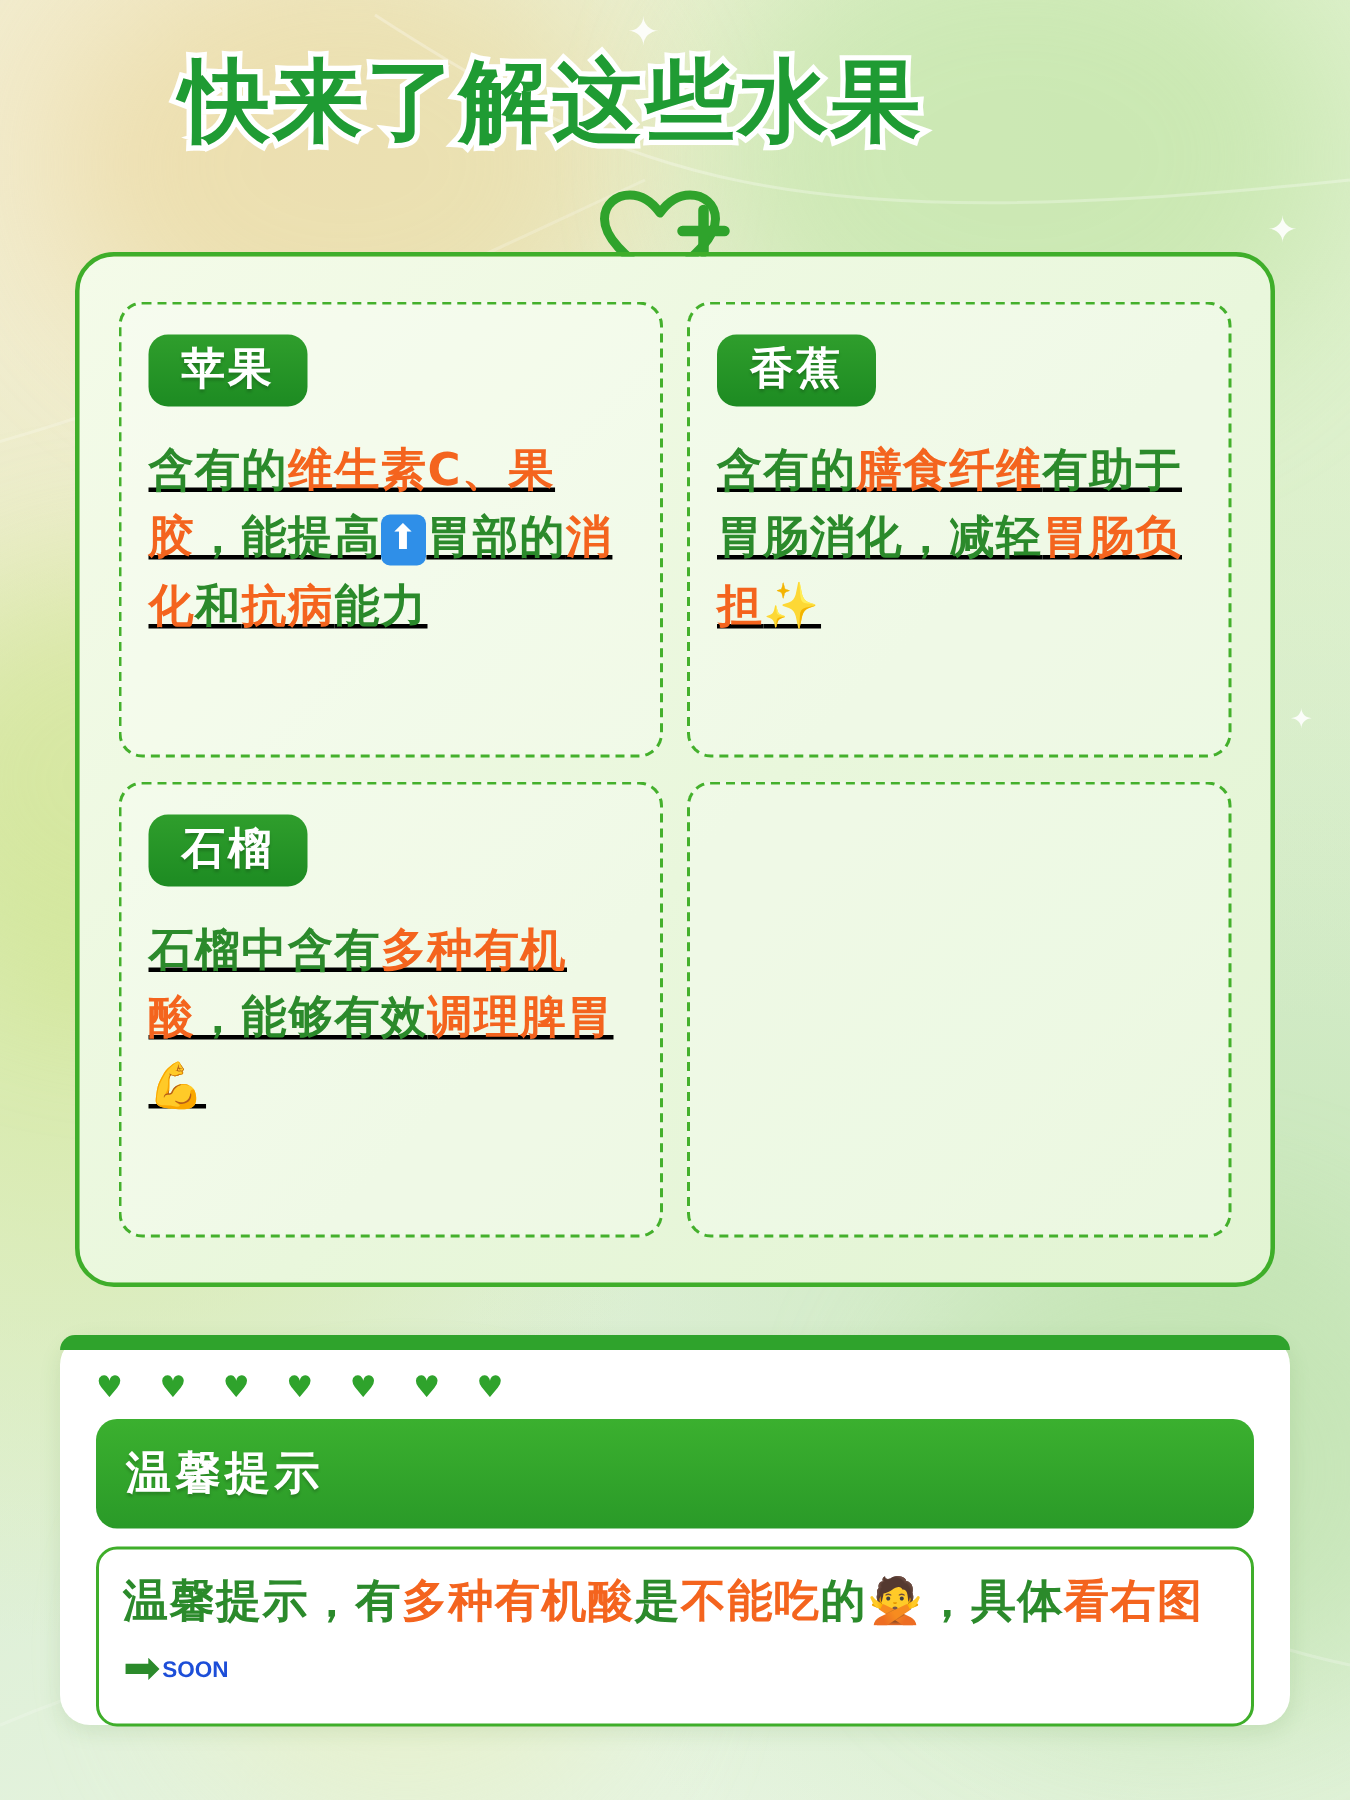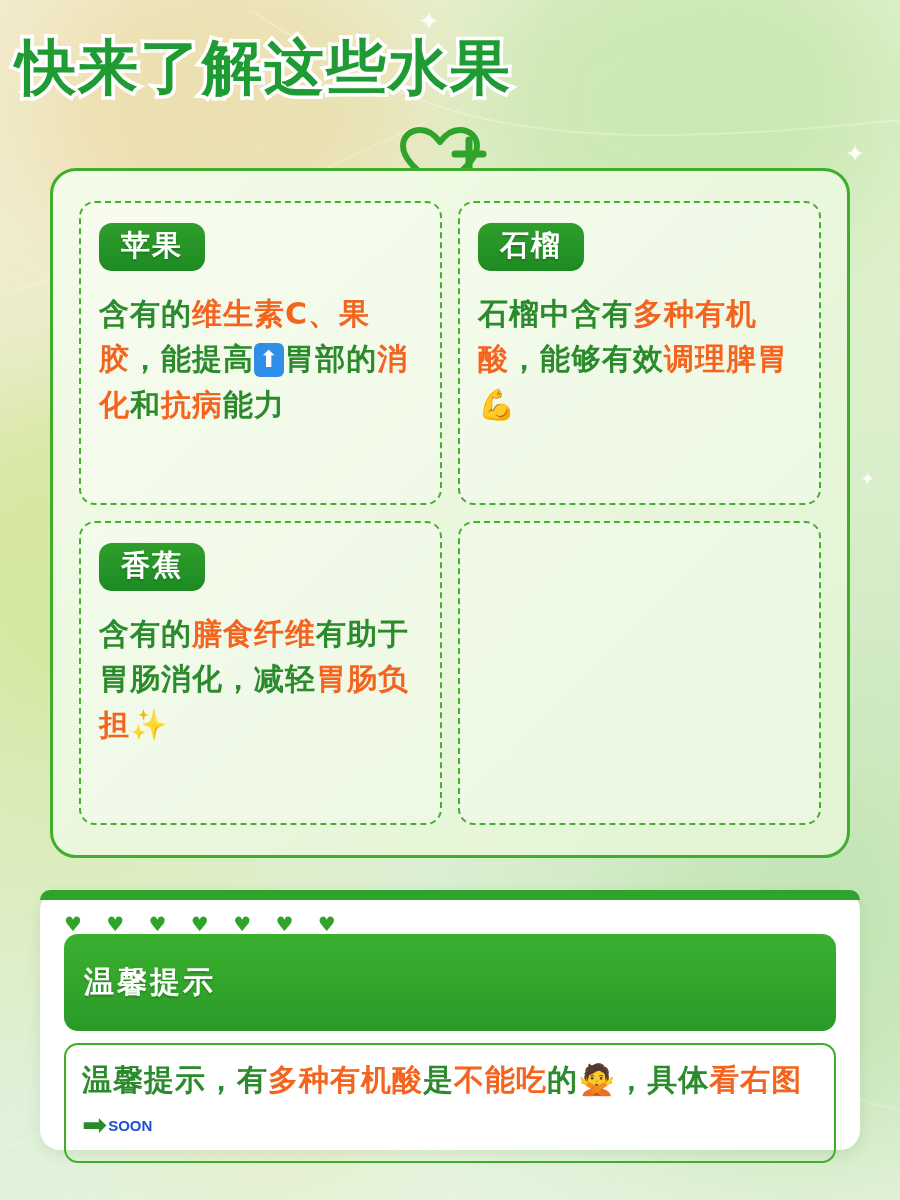--- a/index.html
+++ b/index.html
@@ -53,23 +53,23 @@
     position: absolute;
     color: #fff;
     opacity: .9;
     pointer-events: none;
     line-height: 1;
   }
   
   .title-wrap {
     position: absolute;
     top: 28px;
-    left: 16px;
+    left: 0;
     width: 736px;
-    text-align: left;
+    text-align: center;
   }
   .title {
     font-family: "DejaVu Sans", "Liberation Sans", sans-serif;
     font-size: 60px;
     font-weight: bold;
     letter-spacing: 2px;
     color: #1f9b33;
     -webkit-text-stroke: 7px #ffffff;
     paint-order: stroke fill;
     text-shadow:
@@ -97,20 +97,21 @@
     background: linear-gradient(135deg, #f4fbe9 0%, #e9f7dc 55%, #e2f4d3 100%);
     box-sizing: border-box;
     padding: 30px 26px;
   }
   .grid {
     display: grid;
     grid-template-columns: 1fr 1fr;
     grid-template-rows: 1fr 1fr;
     gap: 16px;
     height: 100%;
+    text-decoration: underline;
   }
   .fruit-box {
     border: 2px dashed #44b02c;
     border-radius: 16px;
     background: rgba(255,255,255,.30);
     padding: 20px 18px 14px 18px;
     box-sizing: border-box;
     position: relative;
   }
   .chip {
@@ -188,23 +189,24 @@
   }
   .hearts-row {
     margin-top: 4px;
     color: #2fa32c;
     font-size: 20px;
     letter-spacing: 9px;
     font-family: "DejaVu Sans", sans-serif;
     line-height: 1;
   }
   .tip-header {
+    margin-top: 12px;
     background: linear-gradient(180deg, #3bb02f 0%, #2a9a28 100%);
     border-radius: 14px;
-    padding: 28px 20px;
+    padding: 16px 20px;
     color: #fff;
     font-family: "DejaVu Sans", "Liberation Sans", sans-serif;
     font-weight: bold;
     font-size: 30px;
     letter-spacing: 3px;
     text-shadow: 0 2px 2px rgba(0,0,0,.18);
   }
   .tip-body {
     margin-top: 12px;
     border: 2px solid #3fae2a;
@@ -258,30 +260,30 @@
     <div class="grid">
 
       <div class="fruit-box">
         <span class="chip">苹果</span>
         <div class="body-text">
           <span>含有的</span><span class="hl">维生素C、果胶</span><span>，能提高</span><span class="badge-up">⬆</span><span>胃部的</span><span class="hl">消化</span><span>和</span><span class="hl">抗病</span><span>能力</span>
         </div>
       </div>
 
       <div class="fruit-box">
+        <span class="chip">香蕉</span>
+        <div class="body-text">
+          <span>含有的</span><span class="hl">膳食纤维</span><span>有助于胃肠消化，减轻</span><span class="hl">胃肠负担</span><span class="emoji">✨</span>
+        </div>
+      </div>
+
+      <div class="fruit-box">
         <span class="chip">石榴</span>
         <div class="body-text">
           <span>石榴中含有</span><span class="hl">多种有机酸</span><span>，能够有效</span><span class="hl">调理脾胃</span><span class="emoji">💪</span>
-        </div>
-      </div>
-
-      <div class="fruit-box">
-        <span class="chip">香蕉</span>
-        <div class="body-text">
-          <span>含有的</span><span class="hl">膳食纤维</span><span>有助于胃肠消化，减轻</span><span class="hl">胃肠负担</span><span class="emoji">✨</span>
         </div>
       </div>
 
       <div class="fruit-box">
       </div>
 
     </div>
   </div>
 
   <div class="tip-card">

